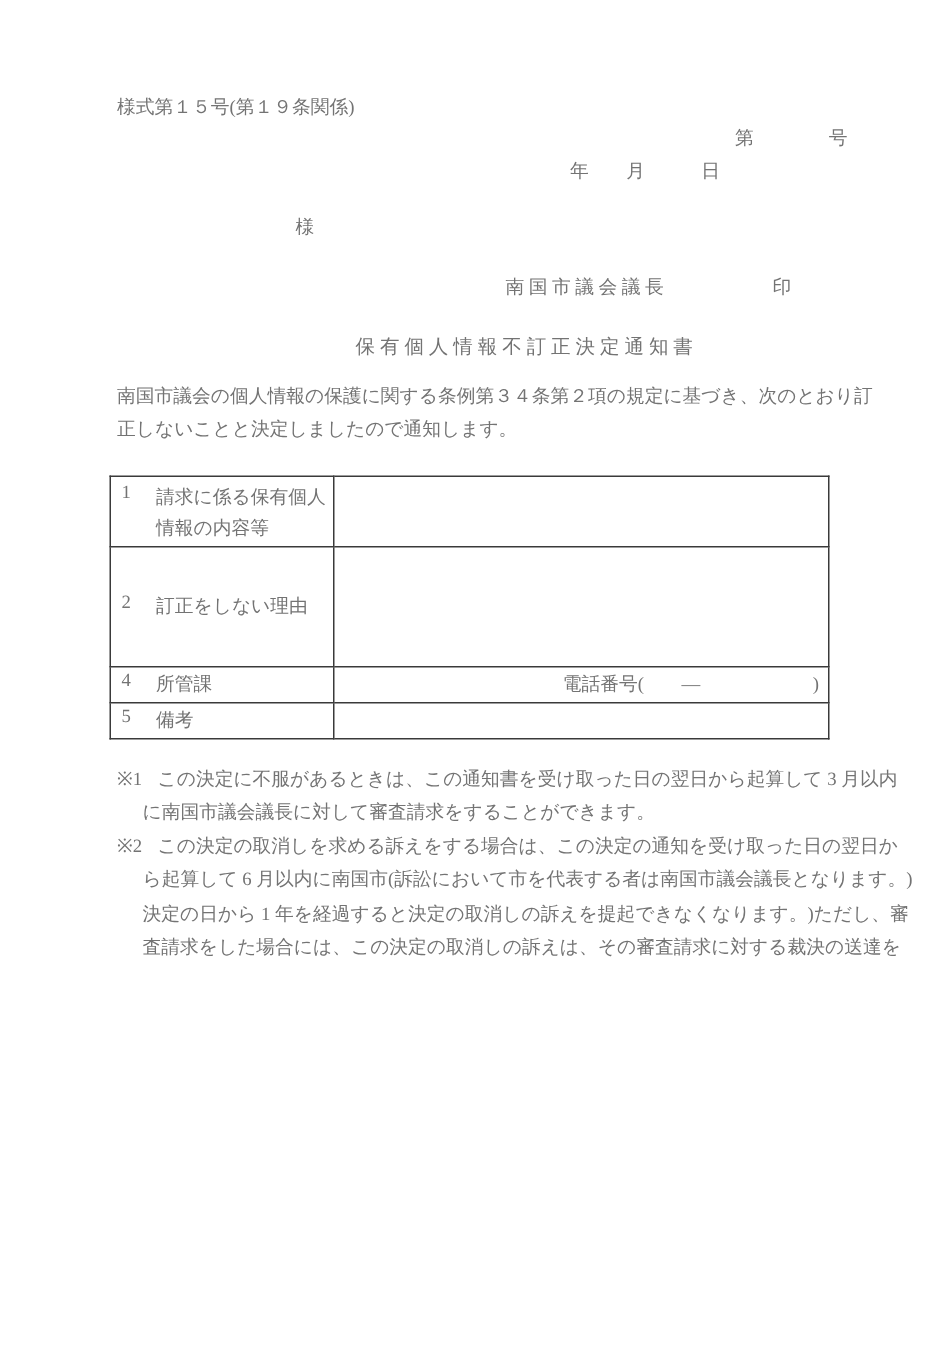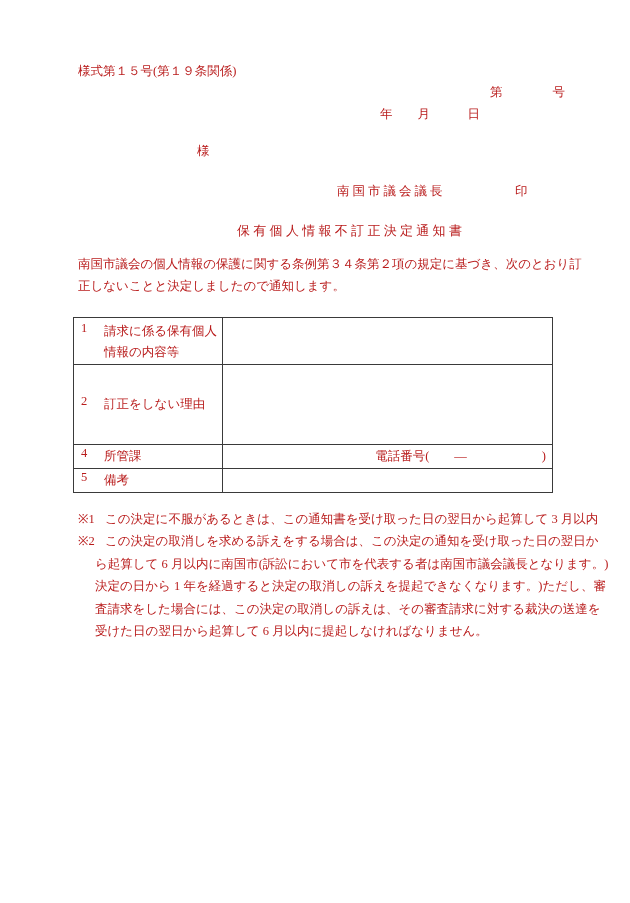--- a/index.html
+++ b/index.html
@@ -2,21 +2,21 @@
 <html><head>
 <meta charset="utf-8">
 <style>
   * { margin: 0; padding: 0; box-sizing: border-box; }
   html, body { background: #ffffff; }
   .page {
     position: relative;
     width: 630px;
     height: 817px;
     background: #ffffff;
-    color: #b91c1c;
+    color: #737373;
     font-family: "Liberation Serif", "DejaVu Serif", serif;
     font-size: 12.5px;
     overflow: hidden;
   }
   .abs { position: absolute; white-space: nowrap; }
   .form-number { top: 63px; left: 78px; }
   .doc-number  { top: 84px;  left: 380px; width: 185px; text-align: right; }
   .doc-date    { top: 106px; left: 380px; width: 185px; text-align: left; }
   .addressee   { top: 143px; left: 197px; }
   .sender      { top: 183px; left: 337px; letter-spacing: 3px; text-align: center; }
@@ -99,30 +99,30 @@
       </td>
       <td class="value-cell"></td>
     </tr>
   </tbody>
     </table>
 
   <div class="notes">
     <div class="note-line">
       <span class="note-marker">※1</span><span>この決定に不服があるときは、この通知書を受け取った日の翌日から起算して 3 月以内</span>
     </div>
+    <div class="note-line cont">
+      <span class="note-marker"></span><span>に南国市議会議長に対して審査請求をすることができます。</span>
+    </div>
     <div class="note-line">
       <span class="note-marker">※2</span><span>この決定の取消しを求める訴えをする場合は、この決定の通知を受け取った日の翌日か</span>
     </div>
     <div class="note-line cont">
       <span class="note-marker"></span><span>ら起算して 6 月以内に南国市(訴訟において市を代表する者は南国市議会議長となります。)</span>
     </div>
     <div class="note-line cont">
       <span class="note-marker"></span><span>決定の日から 1 年を経過すると決定の取消しの訴えを提起できなくなります。)ただし、審</span>
     </div>
     <div class="note-line cont">
       <span class="note-marker"></span><span>査請求をした場合には、この決定の取消しの訴えは、その審査請求に対する裁決の送達を</span>
     </div>
-    <div class="note-line cont">
-      <span class="note-marker"></span><span>受けた日の翌日から起算して 6 月以内に提起しなければなりません。</span>
-    </div>
   </div>
 
 </div>
 
 </body></html>

